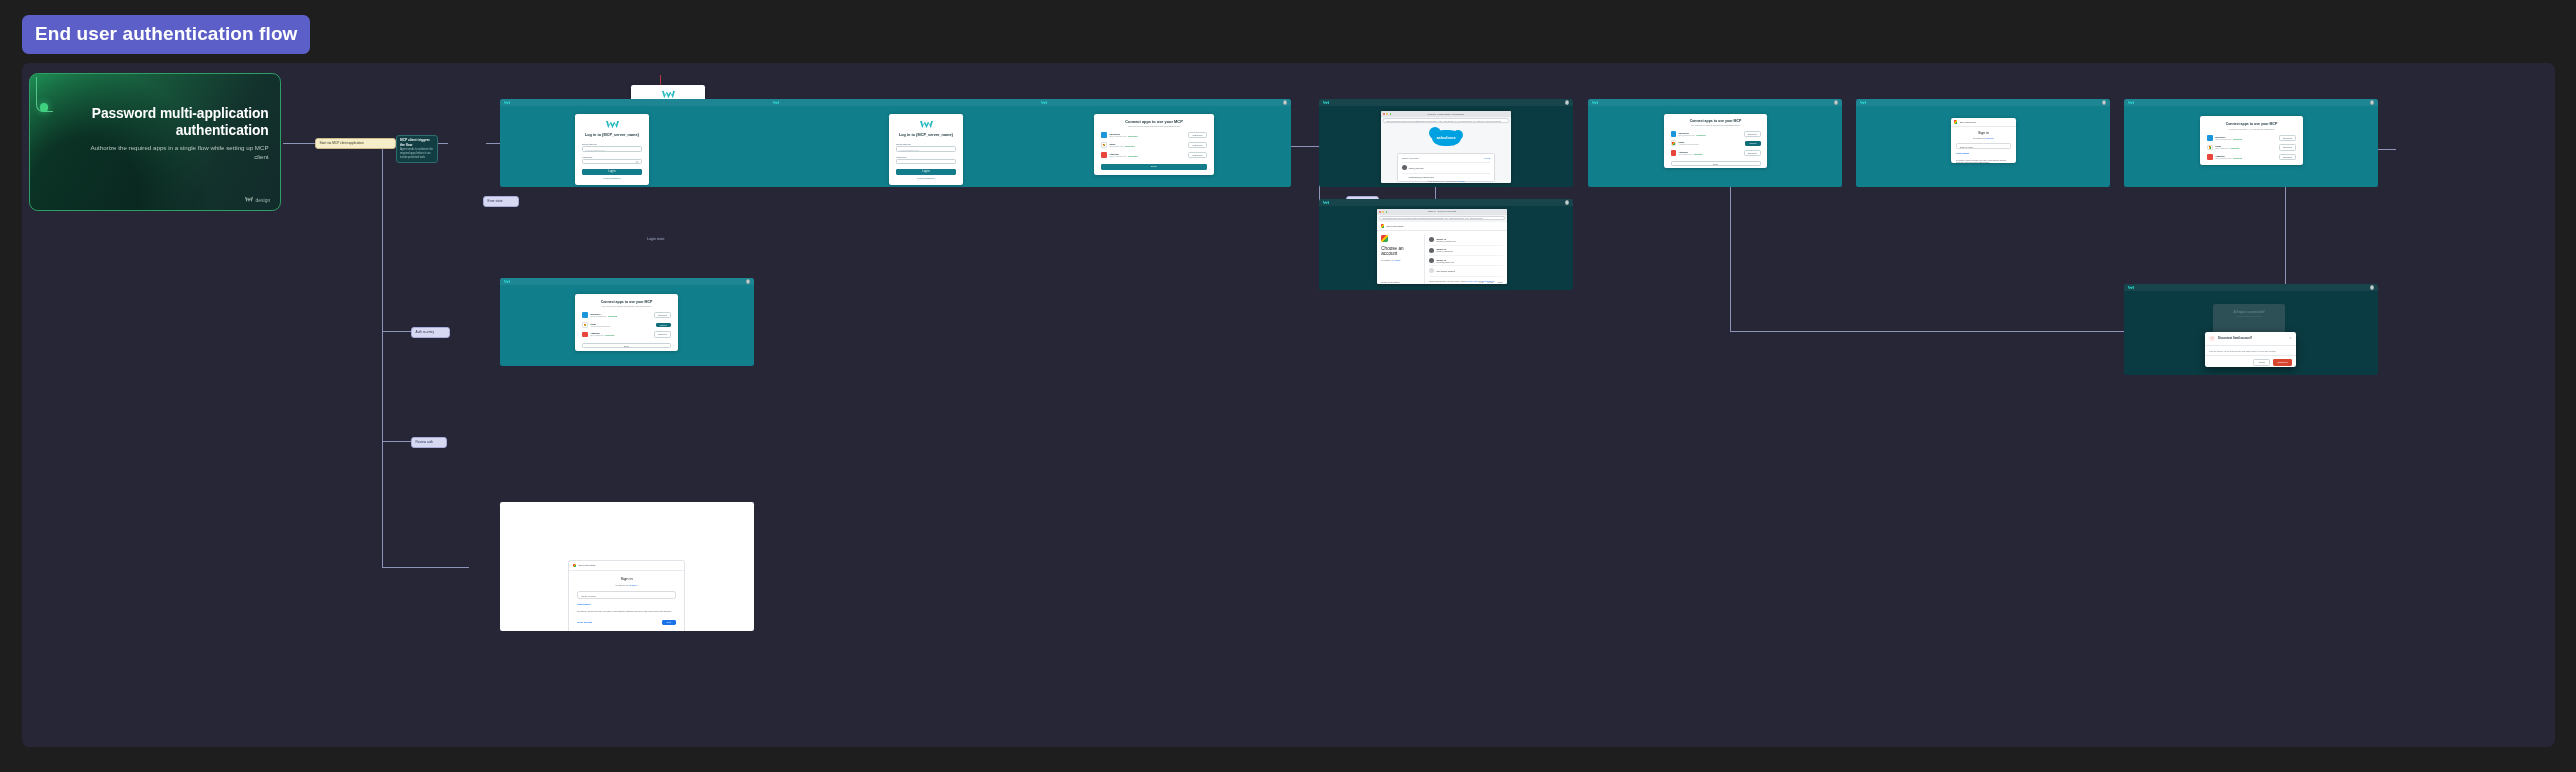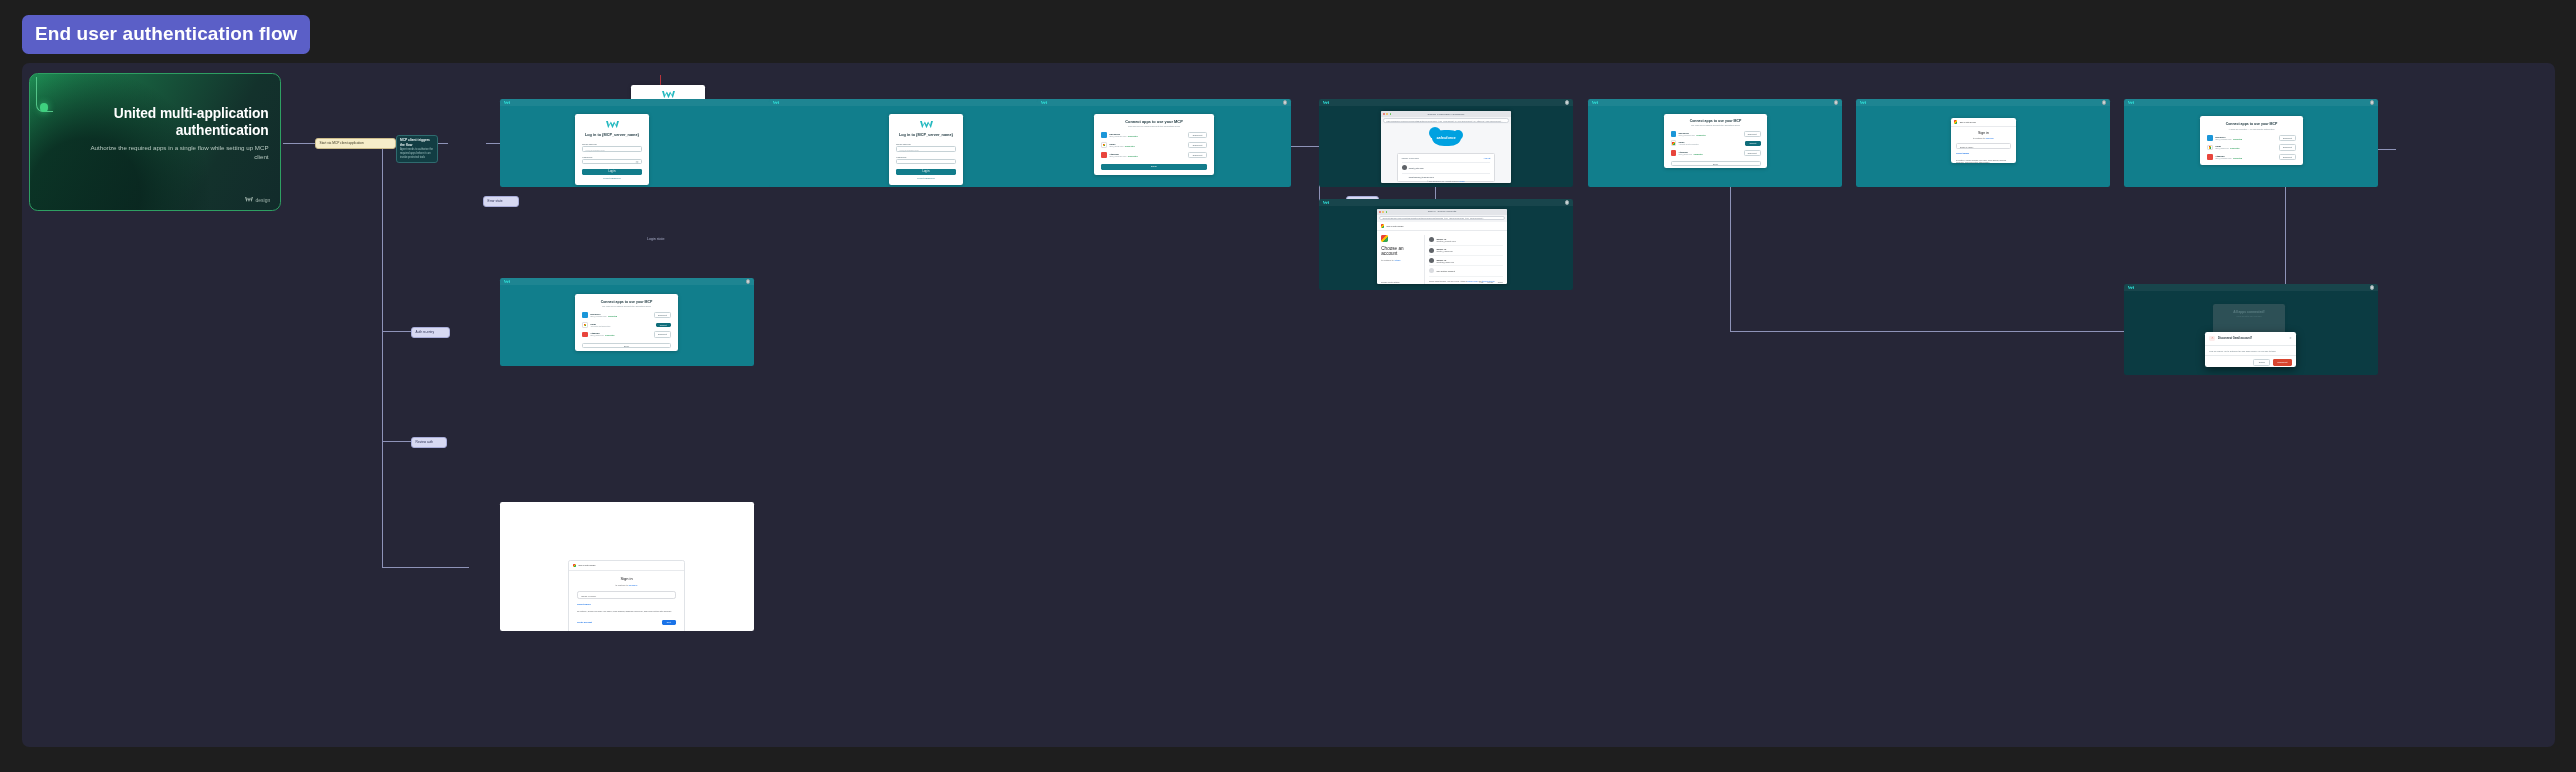--- a/index.html
+++ b/index.html
@@ -239,21 +239,21 @@
     <div class="wire h" style="left:2207px; top:261px; width:58px;"></div>
 
     <div class="dot" style="left:360px;top:78px;"></div>
     <div class="sq" style="left:570px;top:79px;"></div>
     <div class="sq" style="left:964px;top:79px;"></div>
 
     <div class="hero">
       <div class="corner"></div>
       <div class="gdot"></div>
       <div class="htxt">
-        <h1>United multi-application authentication</h1>
+        <h1>Password multi-application authentication</h1>
         <p>Authorize the required apps in a single flow while setting up MCP client</p>
       </div>
       <div class="brand">
         <svg width="8" height="5" viewBox="0 0 11 7">
           <path d="M0 0 L2 7 L3.7 2.6 L5.5 7 L7.2 2.6 L9 7 L11 0 L9.3 0 L8.4 3.6 L6.9 0.6 L5.5 3.6 L4.1 0.6 L2.6 3.6 L1.7 0 Z" fill="#9fb3ab"></path>
         </svg>
         <span>design</span>
       </div>
     </div>
 

